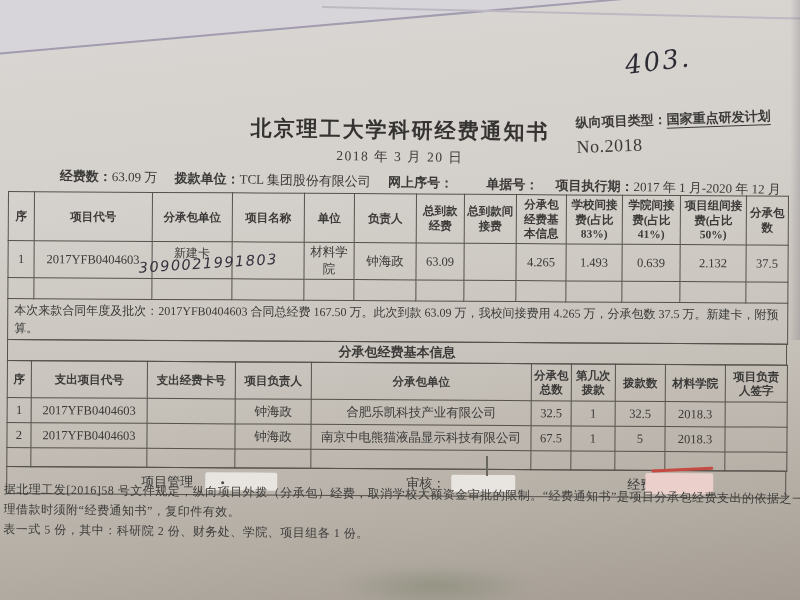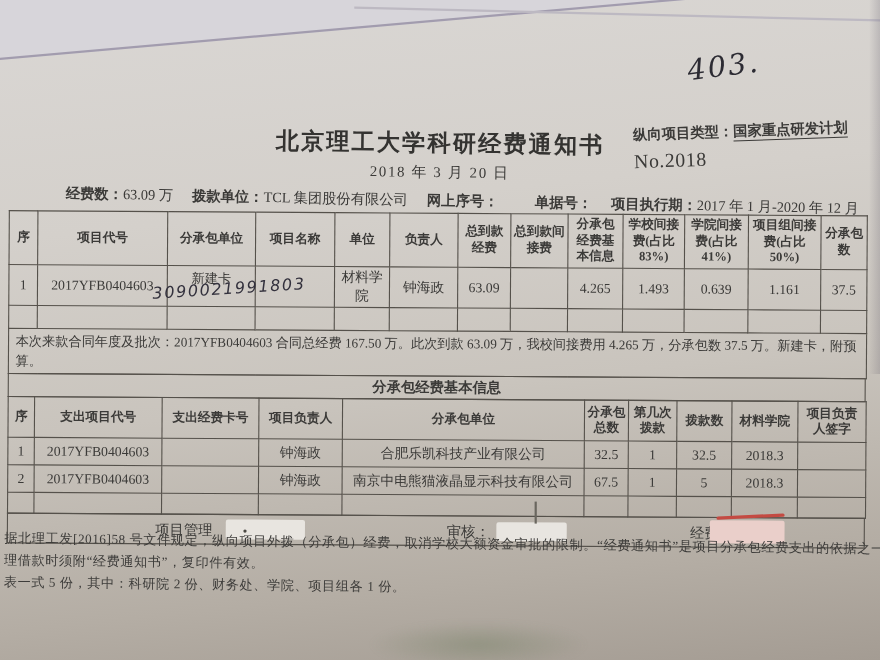--- a/index.html
+++ b/index.html
@@ -153,21 +153,21 @@
           <span class="hand-card">3090021991803</span>
         </td>
         <td></td>
         <td>材料学院</td>
         <td>钟海政</td>
         <td>63.09</td>
         <td></td>
         <td>4.265</td>
         <td>1.493</td>
         <td>0.639</td>
-        <td>1.161</td>
+        <td>2.132</td>
         <td>37.5</td>
       </tr>
       <tr class="empty">
         <td></td>
             <td></td>
             <td></td>
             <td></td>
             <td></td>
             <td></td>
             <td></td>

